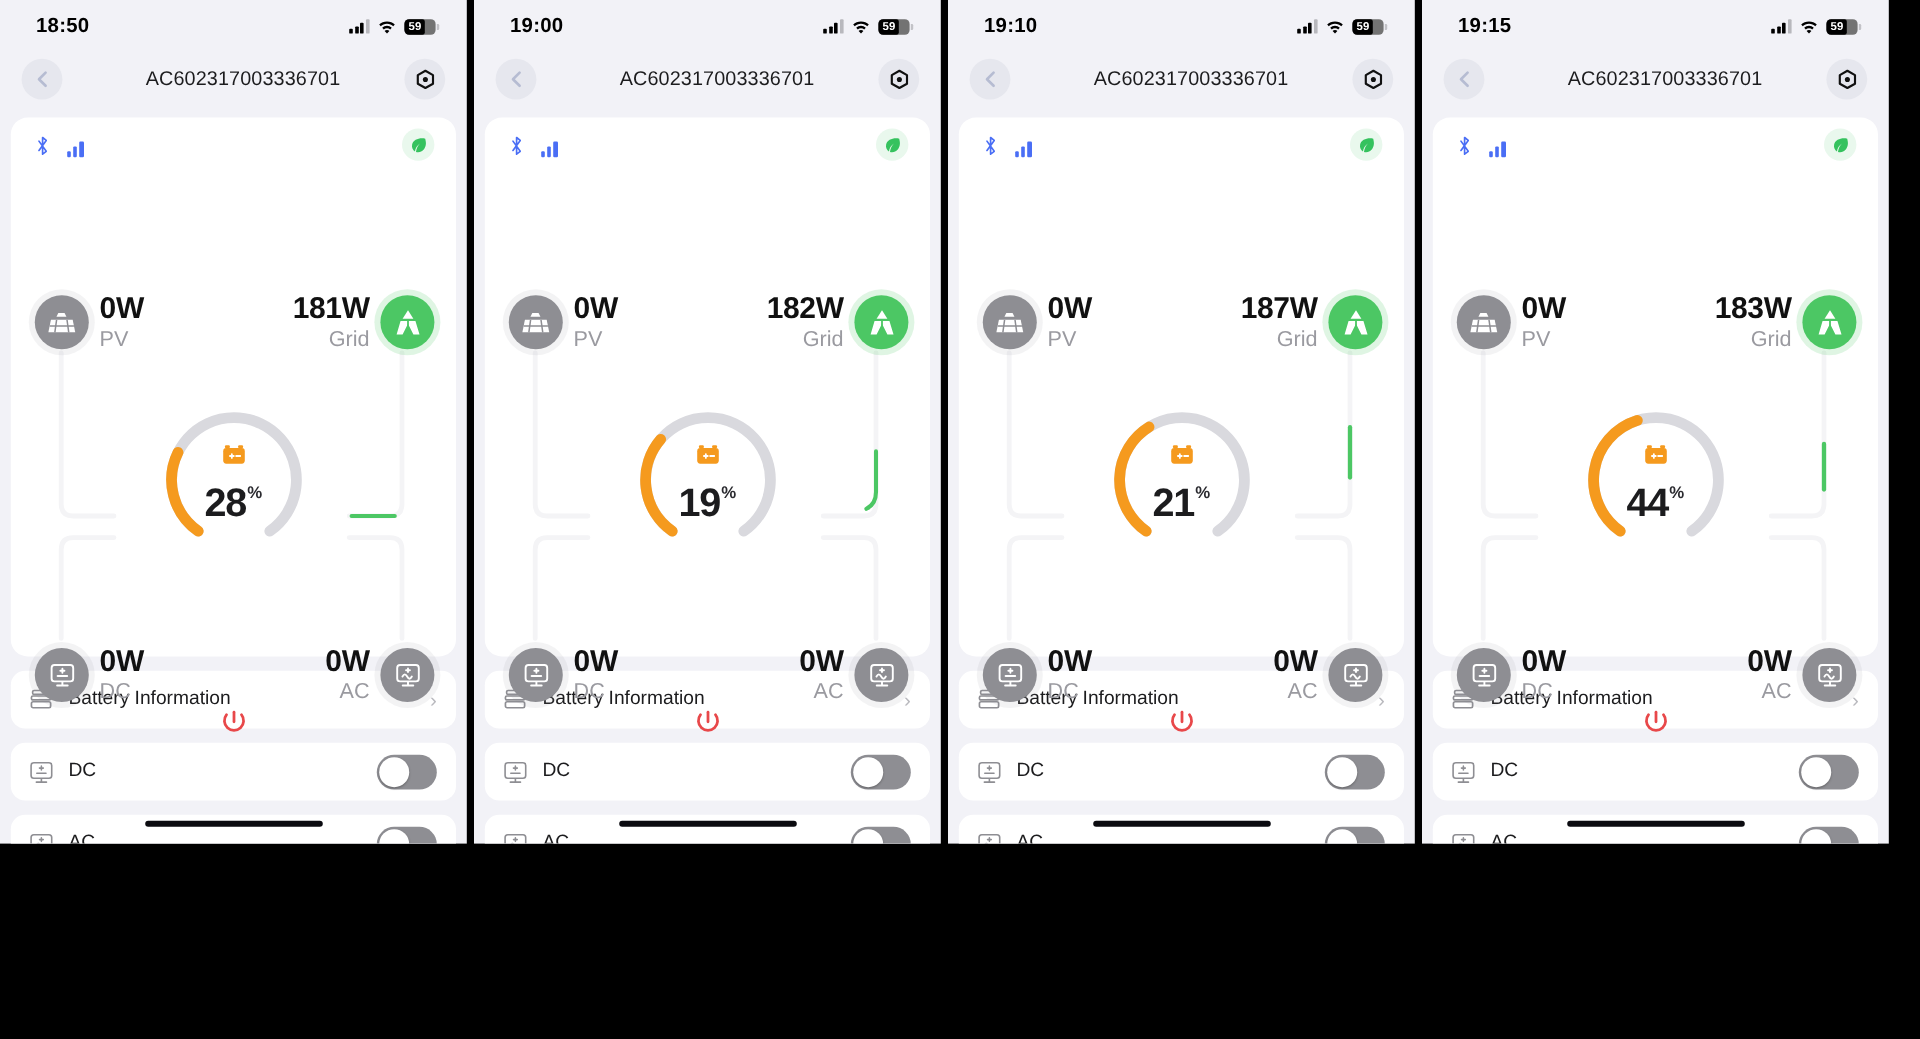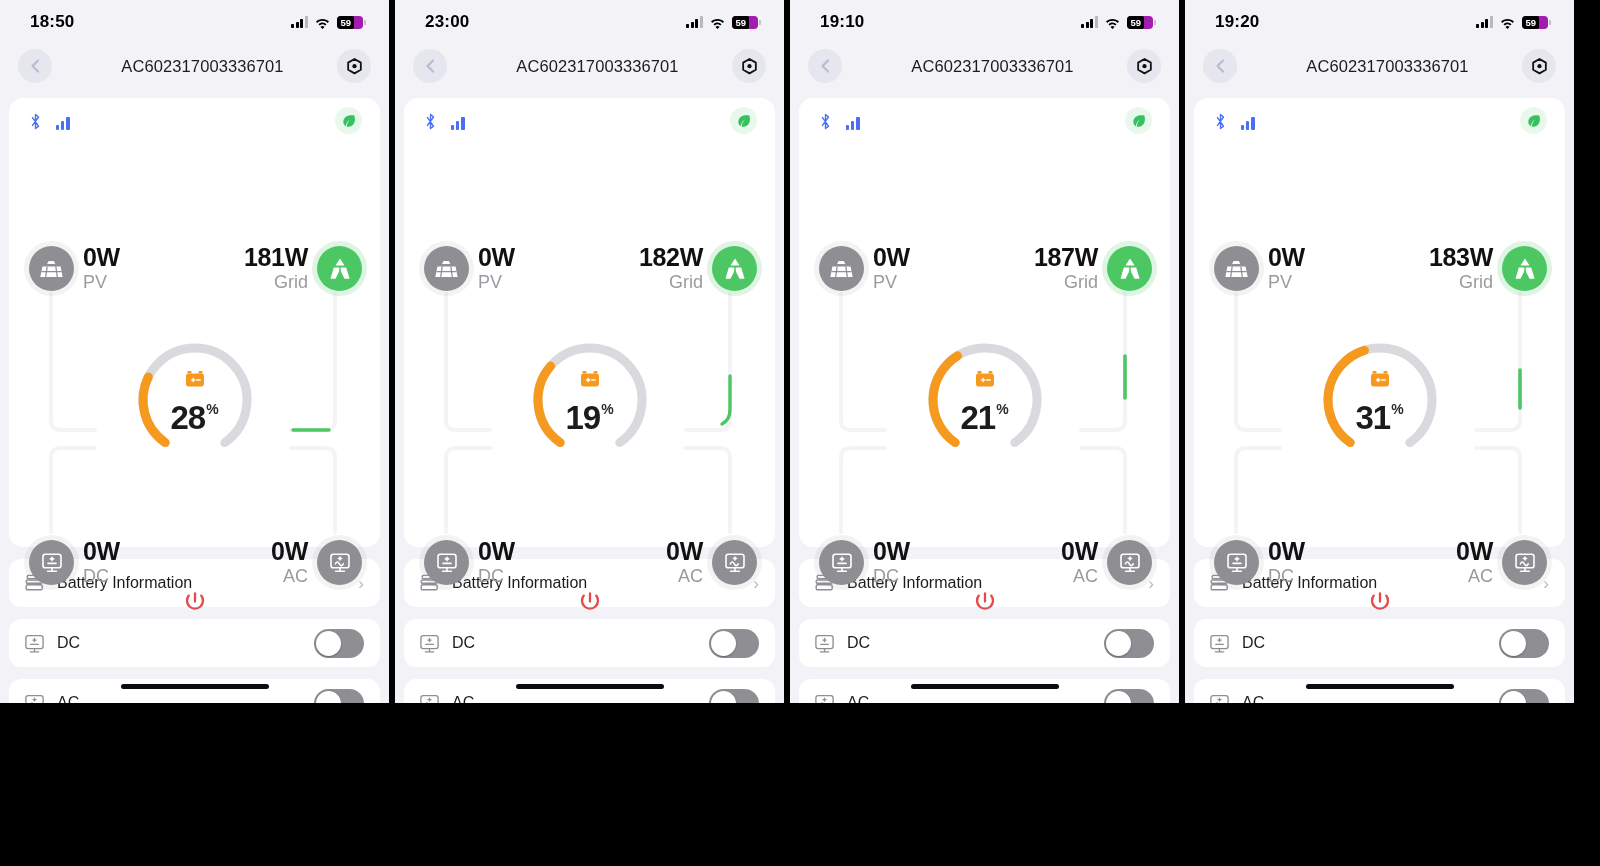--- a/index.html
+++ b/index.html
@@ -42,21 +42,21 @@
   .sb-bars { display: flex; align-items: flex-end; gap: 1.6px; height: 12px; }
   .sb-bars i { width: 3px; background: #000; border-radius: .8px; display: block; }
   .sb-bars i:nth-child(1) { height: 4px; }
   .sb-bars i:nth-child(2) { height: 6.5px; }
   .sb-bars i:nth-child(3) { height: 9px; }
   .sb-bars i:nth-child(4) { height: 12px; background: #b8b8bd; }
   .sb-wifi { width: 17px; height: 13px; position: relative; }
   .sb-batt {
     width: 26px; height: 13px;
     border-radius: 4px;
-    background: #a21caf;
+    background: #737373;
     position: relative;
     display: flex; align-items: center;
   }
   .sb-batt::after {
     content: ""; position: absolute; right: -3px; top: 4px;
     width: 2px; height: 5px; background: #c2c2c7; border-radius: 0 1px 1px 0;
   }
   .sb-batt-fill {
     position: absolute; left: 0; top: 0; bottom: 0;
     width: 17px; background: #000; border-radius: 4px 2px 2px 4px;
@@ -391,21 +391,21 @@
             </svg>
           </span>
           <span class="row-label">AC</span>
           <div class="toggle"></div>
         </div>
       </div>
       <div class="home-ind"></div>
     </div>
     <div class="phone">
       <div class="statusbar">
-        <span class="sb-time">23:00</span>
+        <span class="sb-time">19:00</span>
         <span class="sb-right">
           <span class="sb-bars">
             <i></i>
             <i></i>
             <i></i>
             <i></i>
           </span>
           <span class="sb-wifi"><svg width="17" height="13" viewBox="0 0 17 15" fill="none" xmlns="http://www.w3.org/2000/svg">
               <path d="M8.5 2.2C5.5 2.2 2.8 3.4 1 5.2l1.5 1.6C4 5.3 6.1 4.4 8.5 4.4s4.5.9 6 2.4L16 5.2C14.2 3.4 11.5 2.2 8.5 2.2Z" fill="#000"></path>
               <path d="M8.5 6.4c-1.8 0-3.4.7-4.6 1.9l1.5 1.6a4.4 4.4 0 0 1 6.2 0l1.5-1.6A6.5 6.5 0 0 0 8.5 6.4Z" fill="#000"></path>
@@ -743,21 +743,21 @@
             </svg>
           </span>
           <span class="row-label">AC</span>
           <div class="toggle"></div>
         </div>
       </div>
       <div class="home-ind"></div>
     </div>
     <div class="phone">
       <div class="statusbar">
-        <span class="sb-time">19:20</span>
+        <span class="sb-time">19:15</span>
         <span class="sb-right">
           <span class="sb-bars">
             <i></i>
             <i></i>
             <i></i>
             <i></i>
           </span>
           <span class="sb-wifi"><svg width="17" height="13" viewBox="0 0 17 15" fill="none" xmlns="http://www.w3.org/2000/svg">
               <path d="M8.5 2.2C5.5 2.2 2.8 3.4 1 5.2l1.5 1.6C4 5.3 6.1 4.4 8.5 4.4s4.5.9 6 2.4L16 5.2C14.2 3.4 11.5 2.2 8.5 2.2Z" fill="#000"></path>
               <path d="M8.5 6.4c-1.8 0-3.4.7-4.6 1.9l1.5 1.6a4.4 4.4 0 0 1 6.2 0l1.5-1.6A6.5 6.5 0 0 0 8.5 6.4Z" fill="#000"></path>
@@ -867,21 +867,21 @@
             <path d="M 34.17 106.60 A 52 52 0 0 1 48.45 14.38" stroke="#f59a1e" stroke-width="9" stroke-linecap="round"></path>
           </svg><div class="gauge-center">
             <span class="gauge-batt"><svg width="20" height="18" viewBox="0 0 20 18" fill="none" xmlns="http://www.w3.org/2000/svg">
                 <rect x="2.5" y="1" width="4" height="2.6" rx=".8" fill="#f59a1e"></rect>
                 <rect x="13.5" y="1" width="4" height="2.6" rx=".8" fill="#f59a1e"></rect>
                 <rect x="1" y="3.4" width="18" height="13" rx="2.6" fill="#f59a1e"></rect>
                 <path d="M6.6 10h3.2M8.2 8.4v3.2" stroke="#fff" stroke-width="1.5" stroke-linecap="round"></path>
                 <path d="M11.8 10h3.4" stroke="#fff" stroke-width="1.5" stroke-linecap="round"></path>
               </svg></span>
             <span class="gauge-pct">
-              <span class="gauge-num">31</span>
+              <span class="gauge-num">44</span>
               <span class="gauge-unit">%</span>
             </span>
           </div></div>
         <div class="power-btn"><svg width="28" height="28" viewBox="0 0 28 26" fill="none" xmlns="http://www.w3.org/2000/svg">
             <path d="M14 3.5v8" stroke="#e8484a" stroke-width="2.3" stroke-linecap="round"></path>
             <path d="M7.8 5.6a8 8 0 1 0 12.4 0" stroke="#e8484a" stroke-width="2.3" stroke-linecap="round"></path>
           </svg></div>
       </div>
       <div class="list">
         <div class="row">

